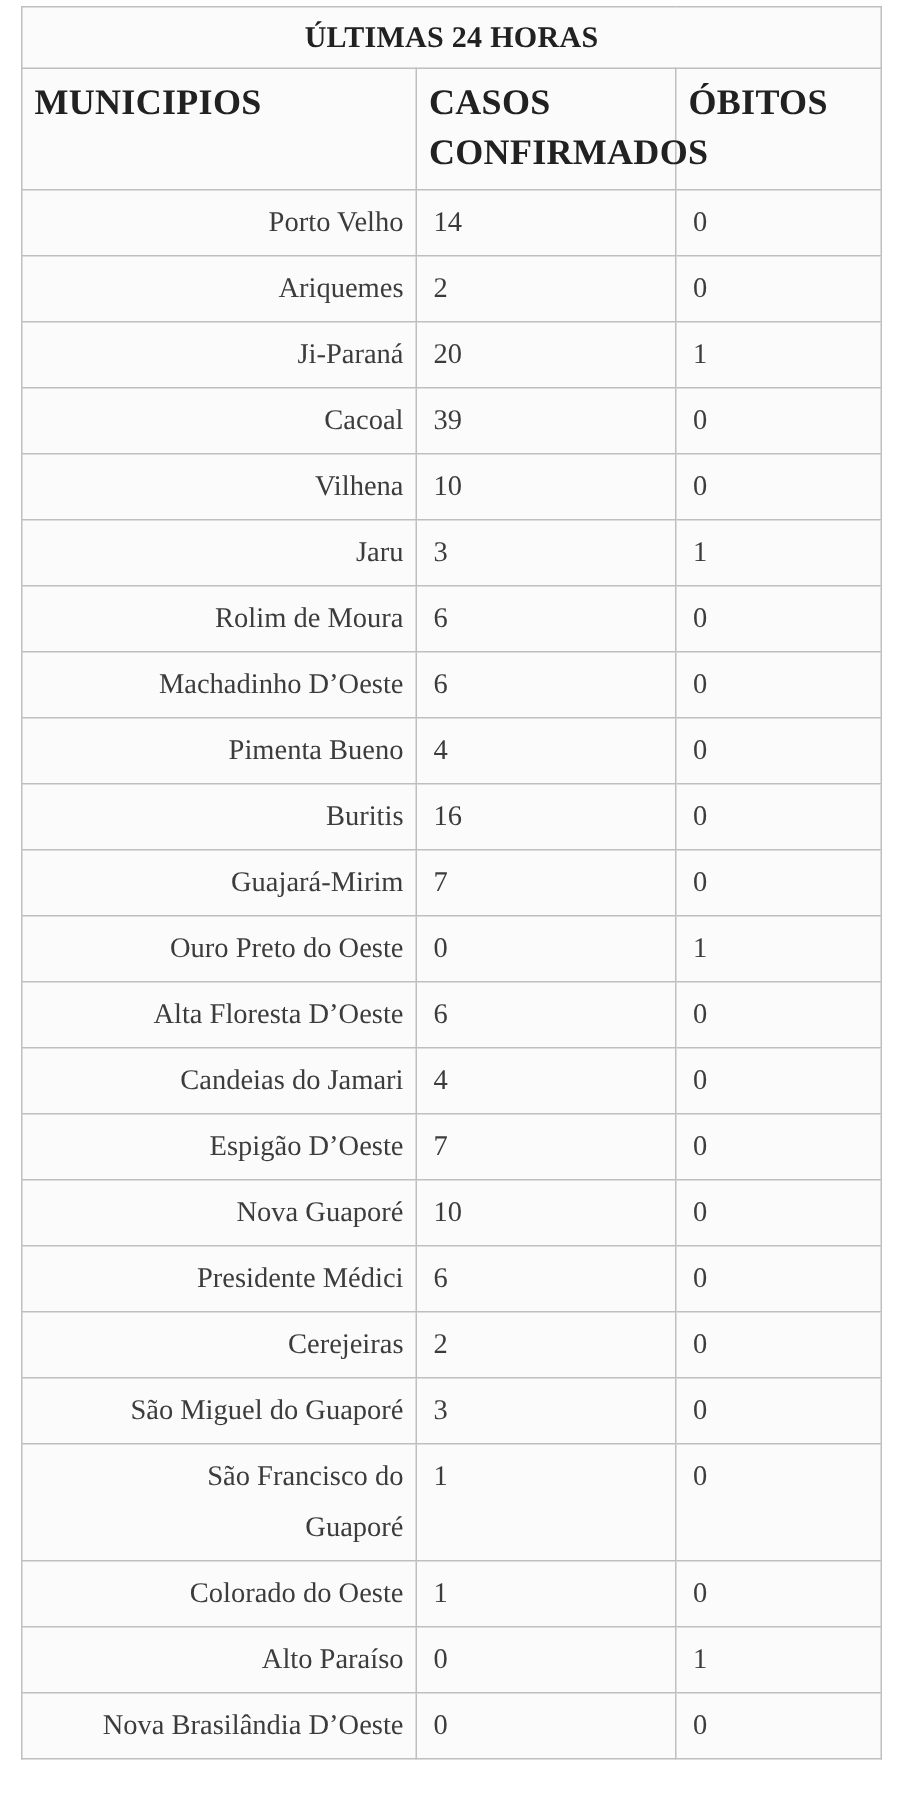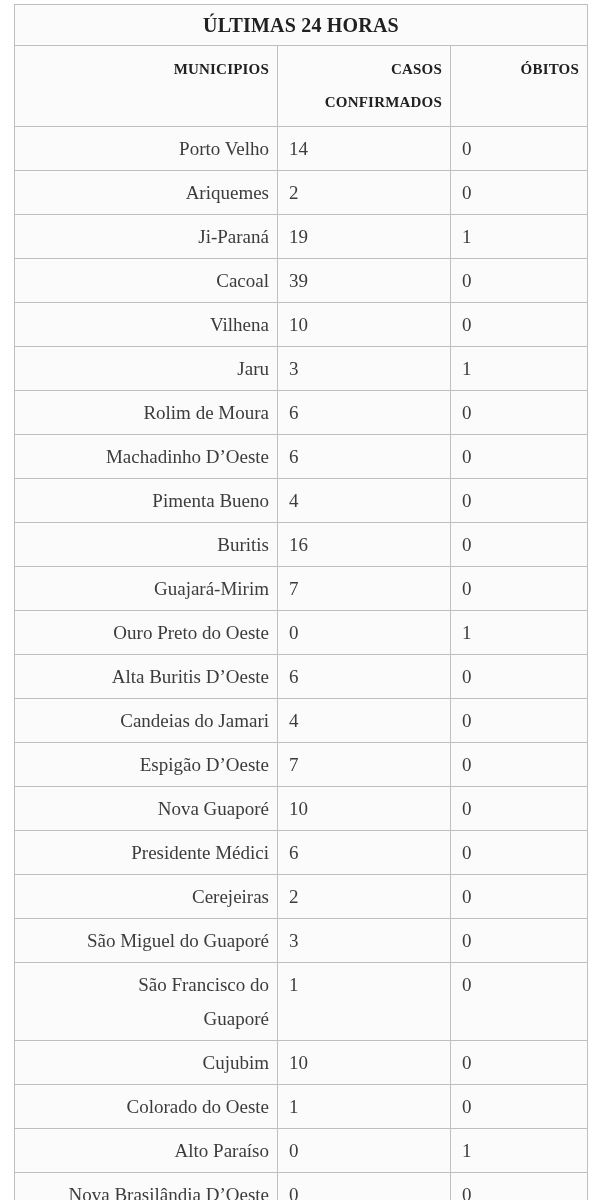--- a/index.html
+++ b/index.html
@@ -36,24 +36,24 @@
   .title-cell{
     font-size:20px;
     font-weight:bold;
     color:var(--heading);
     text-align:center;
     padding:7px 8px;
     line-height:26px;
     letter-spacing:0.2px;
   }
   .col-header{
-    font-size:15px;
+    font-size:24px;
     font-weight:bold;
     color:var(--heading);
-    text-align:right;
+    text-align:left;
     vertical-align:top;
     padding:7px 8px;
     line-height:33px;
     letter-spacing:0.2px;
   }
   .data-table td{
     font-size:19px;
     color:var(--text);
     line-height:34px;
     padding:5px 8px 4px 11px;
@@ -92,21 +92,21 @@
   </tr>
 
   <tr>
     <td class="municipio-cell">Ariquemes</td>
     <td class="casos-cell">2</td>
     <td class="obitos-cell">0</td>
   </tr>
 
   <tr>
     <td class="municipio-cell">Ji-Paraná</td>
-    <td class="casos-cell">19</td>
+    <td class="casos-cell">20</td>
     <td class="obitos-cell">1</td>
   </tr>
 
   <tr>
     <td class="municipio-cell">Cacoal</td>
     <td class="casos-cell">39</td>
     <td class="obitos-cell">0</td>
   </tr>
 
   <tr>
@@ -151,21 +151,21 @@
     <td class="obitos-cell">0</td>
   </tr>
 
   <tr>
     <td class="municipio-cell">Ouro Preto do Oeste</td>
     <td class="casos-cell">0</td>
     <td class="obitos-cell">1</td>
   </tr>
 
   <tr>
-    <td class="municipio-cell">Alta Buritis D’Oeste</td>
+    <td class="municipio-cell">Alta Floresta D’Oeste</td>
     <td class="casos-cell">6</td>
     <td class="obitos-cell">0</td>
   </tr>
 
   <tr>
     <td class="municipio-cell">Candeias do Jamari</td>
     <td class="casos-cell">4</td>
     <td class="obitos-cell">0</td>
   </tr>
 
@@ -199,25 +199,20 @@
     <td class="obitos-cell">0</td>
   </tr>
 
   <tr>
     <td class="municipio-cell">São Francisco do
 Guaporé</td>
     <td class="casos-cell">1</td>
     <td class="obitos-cell">0</td>
   </tr>
 
-  <tr>
-    <td class="municipio-cell">Cujubim</td>
-    <td class="casos-cell">10</td>
-    <td class="obitos-cell">0</td>
-  </tr>
 
   <tr>
     <td class="municipio-cell">Colorado do Oeste</td>
     <td class="casos-cell">1</td>
     <td class="obitos-cell">0</td>
   </tr>
 
   <tr>
     <td class="municipio-cell">Alto Paraíso</td>
     <td class="casos-cell">0</td>

